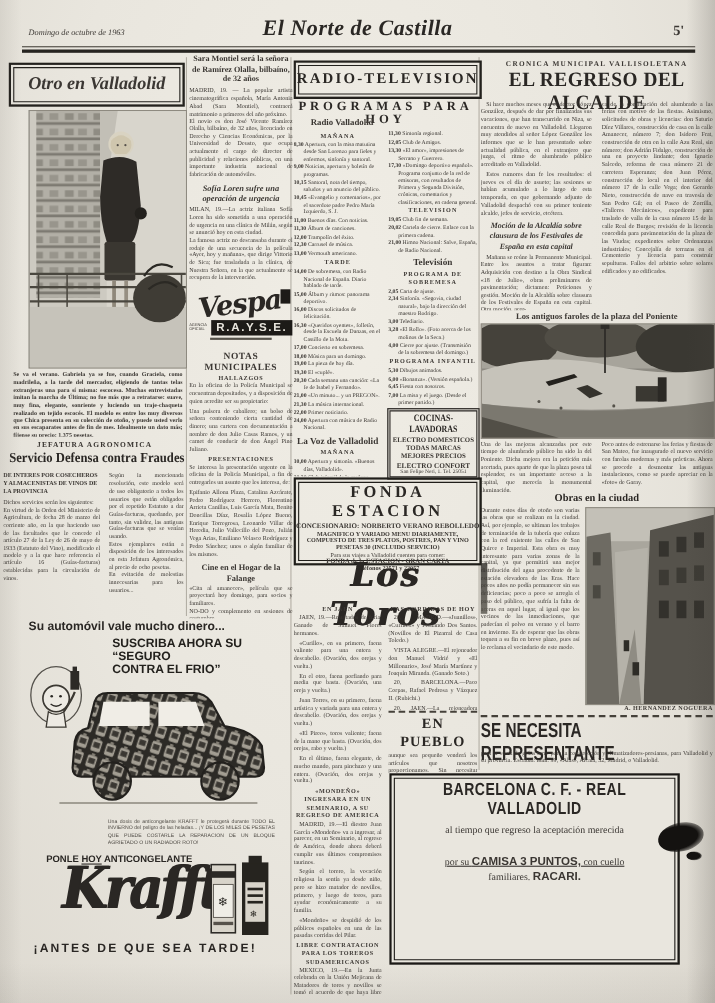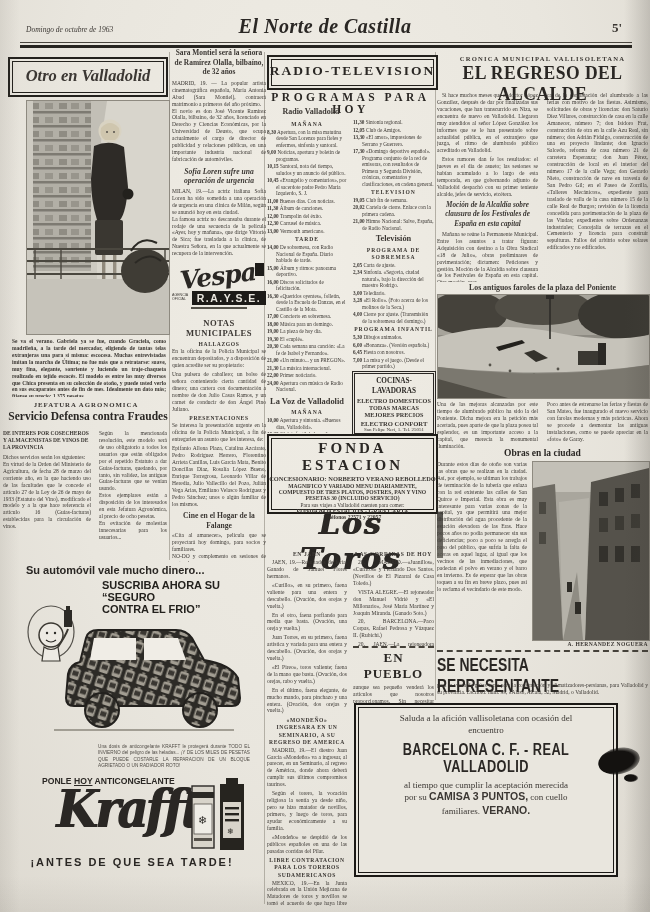--- a/index.html
+++ b/index.html
@@ -377,24 +377,23 @@
       <rect x="42" y="140" width="6" height="12" fill="#2e2c27"></rect>
     </svg>
   </div>
   <div class="abs b" style="left:500px;top:641px;width:148px;text-align:right;font-size:5.6px;letter-spacing:.4px;">A. HERNANDEZ NOGUERA</div>
 
   <div class="abs dashes" style="left:437px;top:650px;width:211px;"></div>
   <div class="abs sans ink" style="left:437px;top:655px;width:240px;font-size:16px;font-weight:900;letter-spacing:0;transform:scaleX(.87) scaleY(1.15);transform-origin:left top;">SE NECESITA REPRESENTANTE</div>
   <div class="abs body-xs j clip" style="left:437px;top:682px;width:211px;height:18px;">para la venta de grúas torre para la construcción y climatizadores-persianas, para Valladolid y su provincia. Escribid: núm. 99, «Alas», Alcalá, 32, Madrid, o Valladolid.</div>
 
   <div class="abs" style="left:354px;top:703px;width:260px;height:170px;background:#e9e6de;border:2px solid #1b1916;box-shadow:inset 0 0 0 2px #e9e6de, inset 0 0 0 3px #1b1916;z-index:5;">
-    <div class="c" style="font-size:9px;margin:7px 26px 0;line-height:1.35;">Saluda a la afición vallisoletana con ocasión del encuentro</div>
     <div class="sans c ink" style="font-size:14.5px;font-weight:900;margin-top:6px;transform:scaleX(.88) scaleY(1.1);letter-spacing:.5px;">BARCELONA C. F. - REAL VALLADOLID</div>
-    <div class="c" style="font-size:9px;margin-top:6px;">al tiempo que cumplir la aceptación merecida</div>
-    <div class="c" style="font-size:9px;margin-top:0;"><span>por su </span><span class="sans b" style="font-size:10.5px;">CAMISA 3 PUNTOS,</span><span> con cuello</span></div>
-    <div class="c" style="font-size:9px;margin-top:2px;"><span>familiares. </span><span class="sans b" style="font-size:10.5px;">VERANO.</span></div>
+    <div class="c" style="font-size:9px;margin-top:6px;">al tiempo que regreso la aceptación merecida</div>
+    <div class="c" style="font-size:9px;margin-top:18px;text-decoration:underline;"><span>por su </span><span class="sans b" style="font-size:10.5px;">CAMISA 3 PUNTOS,</span><span> con cuello</span></div>
+    <div class="c" style="font-size:9px;margin-top:2px;"><span>familiares. </span><span class="sans b" style="font-size:10.5px;">RACARI.</span></div>
   </div>
 
   <div class="smudge" style="left:598px;top:748px;width:42px;height:26px;transform:rotate(-12deg);z-index:6;"></div>
   <div class="smudge" style="left:624px;top:774px;width:14px;height:8px;z-index:6;"></div>
   <div class="abs" style="left:437px;top:512px;width:6px;height:46px;background:linear-gradient(#2e2c28,#55524a);opacity:.8;"></div>
 
 </div>
 
 </body></html>

